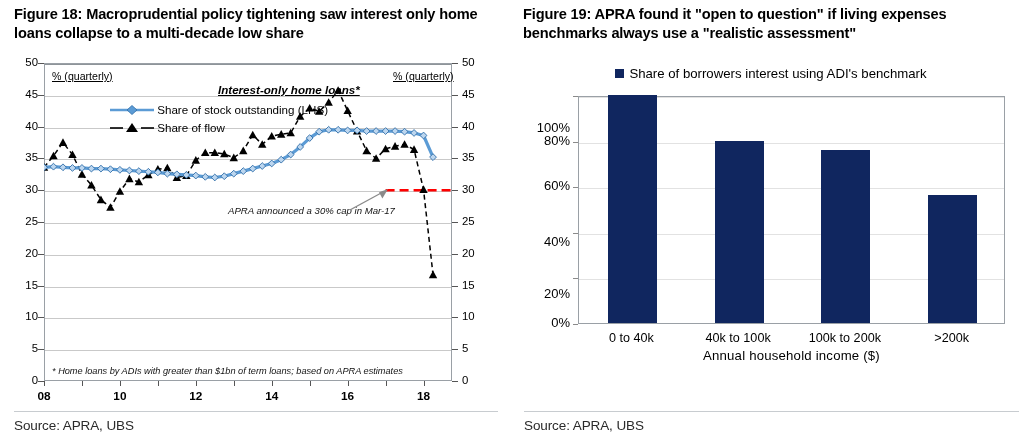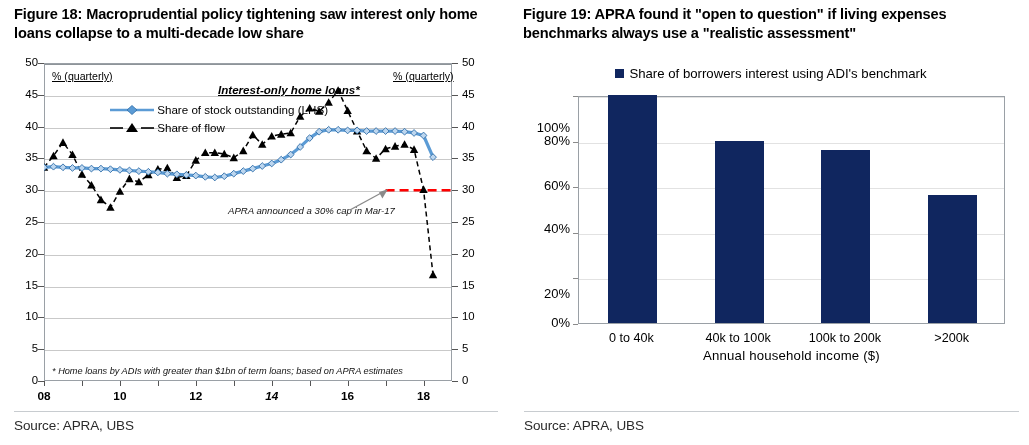--- a/index.html
+++ b/index.html
@@ -168,21 +168,21 @@
         <div class="xtickmark" style="left: 195.814px; top: 381px;"></div>
         <div class="xtickmark" style="left: 233.767px; top: 381px;"></div>
         <div class="xtickmark" style="left: 271.721px; top: 381px;"></div>
         <div class="xtickmark" style="left: 309.674px; top: 381px;"></div>
         <div class="xtickmark" style="left: 347.628px; top: 381px;"></div>
         <div class="xtickmark" style="left: 385.581px; top: 381px;"></div>
         <div class="xtickmark" style="left: 423.535px; top: 381px;"></div>
         <div class="xtick-lbl" style="left: 27px; top: 389px;">08</div>
         <div class="xtick-lbl" style="left: 102.907px; top: 389px;">10</div>
         <div class="xtick-lbl" style="left: 178.814px; top: 389px;">12</div>
-        <div class="xtick-lbl" style="left: 254.721px; top: 389px; font-style: italic;">14</div>
+        <div class="xtick-lbl" style="left: 254.721px; top: 389px;">14</div>
         <div class="xtick-lbl" style="left: 330.628px; top: 389px;">16</div>
         <div class="xtick-lbl" style="left: 406.535px; top: 389px;">18</div>
       </div>
 
     <div class="series-title" style="left:218px;top:83px;">Interest-only home loans*</div>
 
     <div class="axlabel" style="left:52px;top:70px;">% (quarterly)</div>
     <div class="axlabel" style="left:393px;top:70px;">% (quarterly)</div>
 
     <div class="legend-row" style="left:110px;top:103px;">
@@ -322,21 +322,21 @@
       <div class="bar" style="left: 28.8225px; width: 49.105px; height: 228px; background: rgb(16, 38, 95);"></div>
       <div class="bar" style="left: 135.572px; width: 49.105px; height: 182.4px; background: rgb(16, 38, 95);"></div>
       <div class="bar" style="left: 242.322px; width: 49.105px; height: 173.28px; background: rgb(16, 38, 95);"></div>
       <div class="bar" style="left: 349.072px; width: 49.105px; height: 127.68px; background: rgb(16, 38, 95);"></div>
     </div>
   <div id="fig19-decor">
       <div class="ytick19" style="left: 516px; top: 315px;">0%</div>
       <div class="ytickmark19" style="left: 573px; top: 324px;"></div>
       <div class="ytick19" style="left: 516px; top: 286px;">20%</div>
       <div class="ytickmark19" style="left: 573px; top: 278.4px;"></div>
-      <div class="ytick19" style="left: 516px; top: 221px;">40%</div>
+      <div class="ytick19" style="left: 516px; top: 234px;">40%</div>
       <div class="ytickmark19" style="left: 573px; top: 232.8px;"></div>
       <div class="ytick19" style="left: 516px; top: 178.2px;">60%</div>
       <div class="ytickmark19" style="left: 573px; top: 187.2px;"></div>
       <div class="ytick19" style="left: 516px; top: 132.6px;">80%</div>
       <div class="ytickmark19" style="left: 573px; top: 141.6px;"></div>
       <div class="ytick19" style="left: 516px; top: 96px; margin-top: 24px;">100%</div>
       <div class="ytickmark19" style="left: 573px; top: 96px;"></div>
       <div class="xlbl19" style="left: 578px; width: 106.75px; top: 331px;">0 to 40k</div>
       <div class="xlbl19" style="left: 684.75px; width: 106.75px; top: 331px;">40k to 100k</div>
       <div class="xlbl19" style="left: 791.5px; width: 106.75px; top: 331px;">100k to 200k</div>

